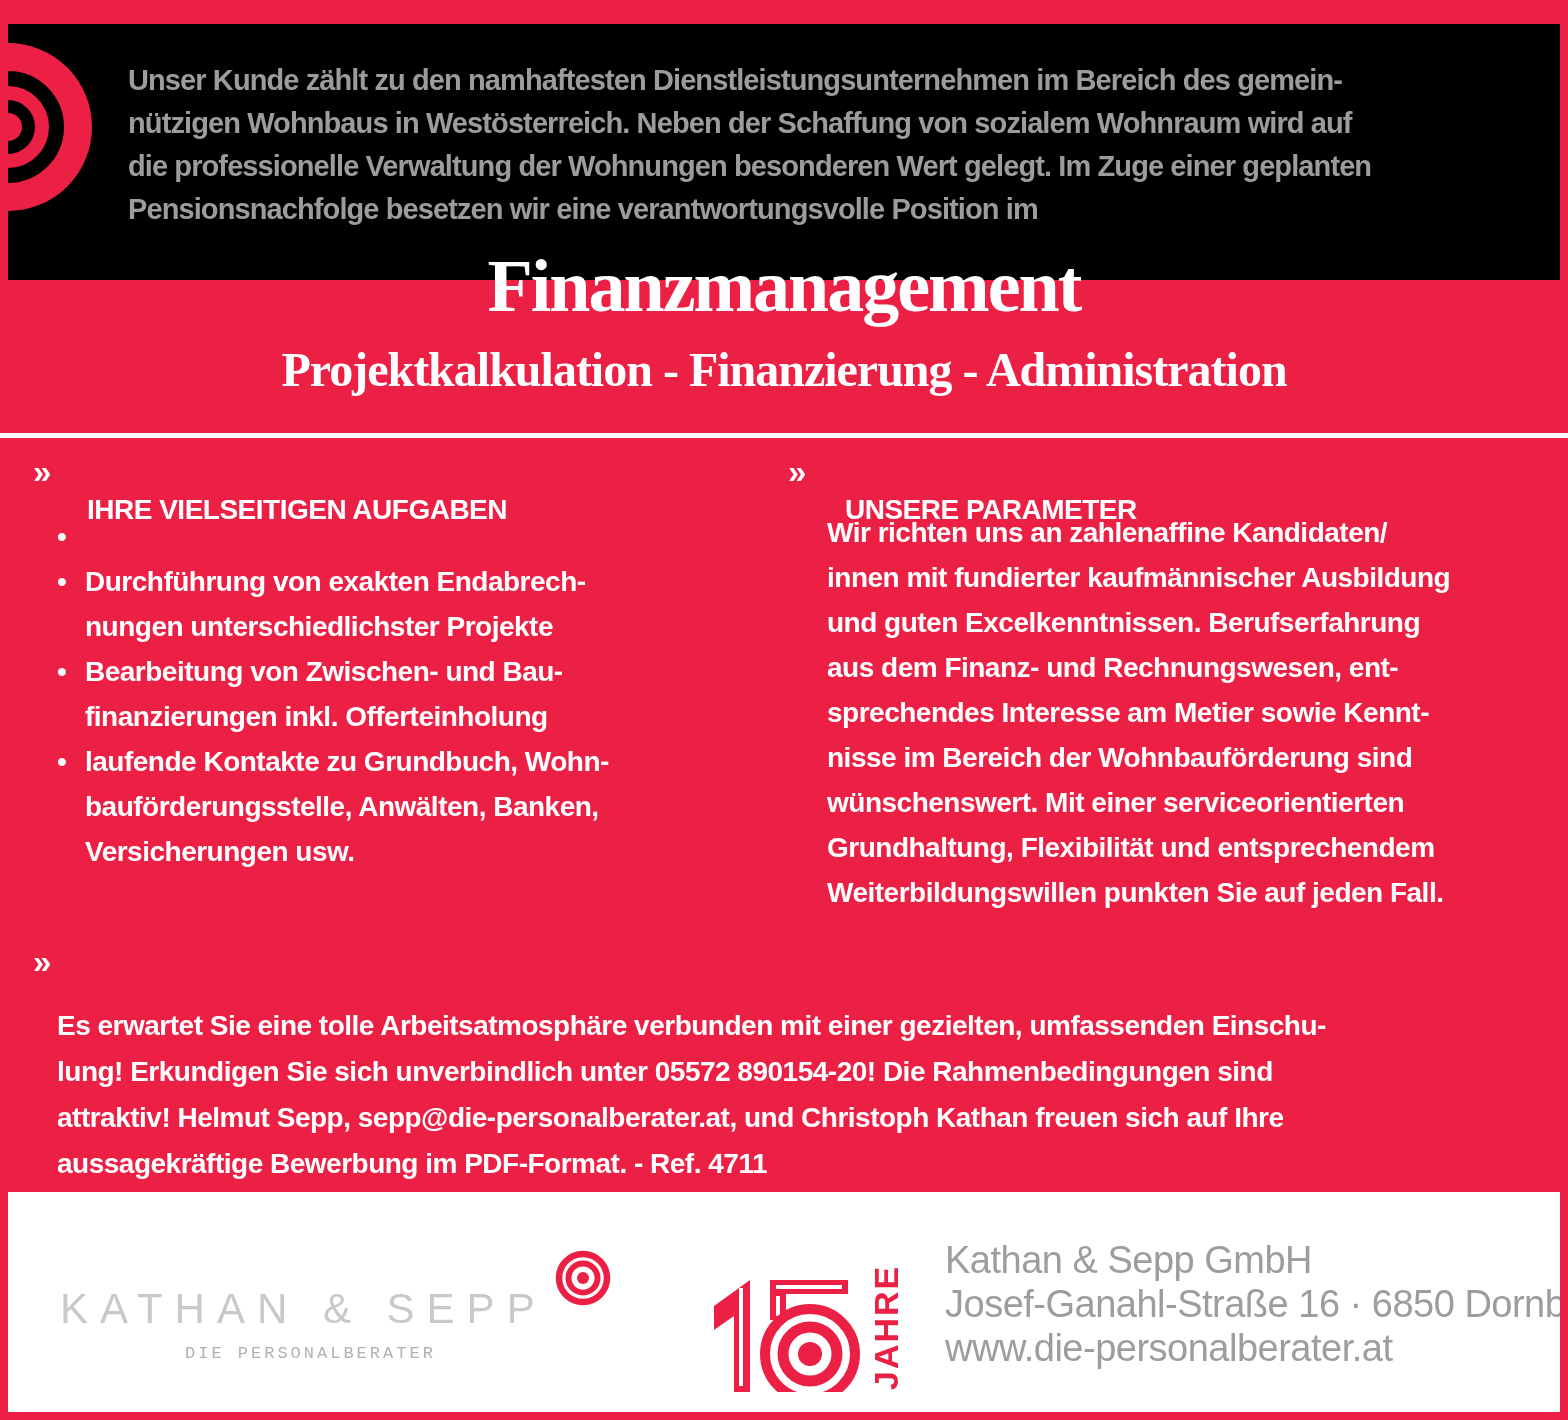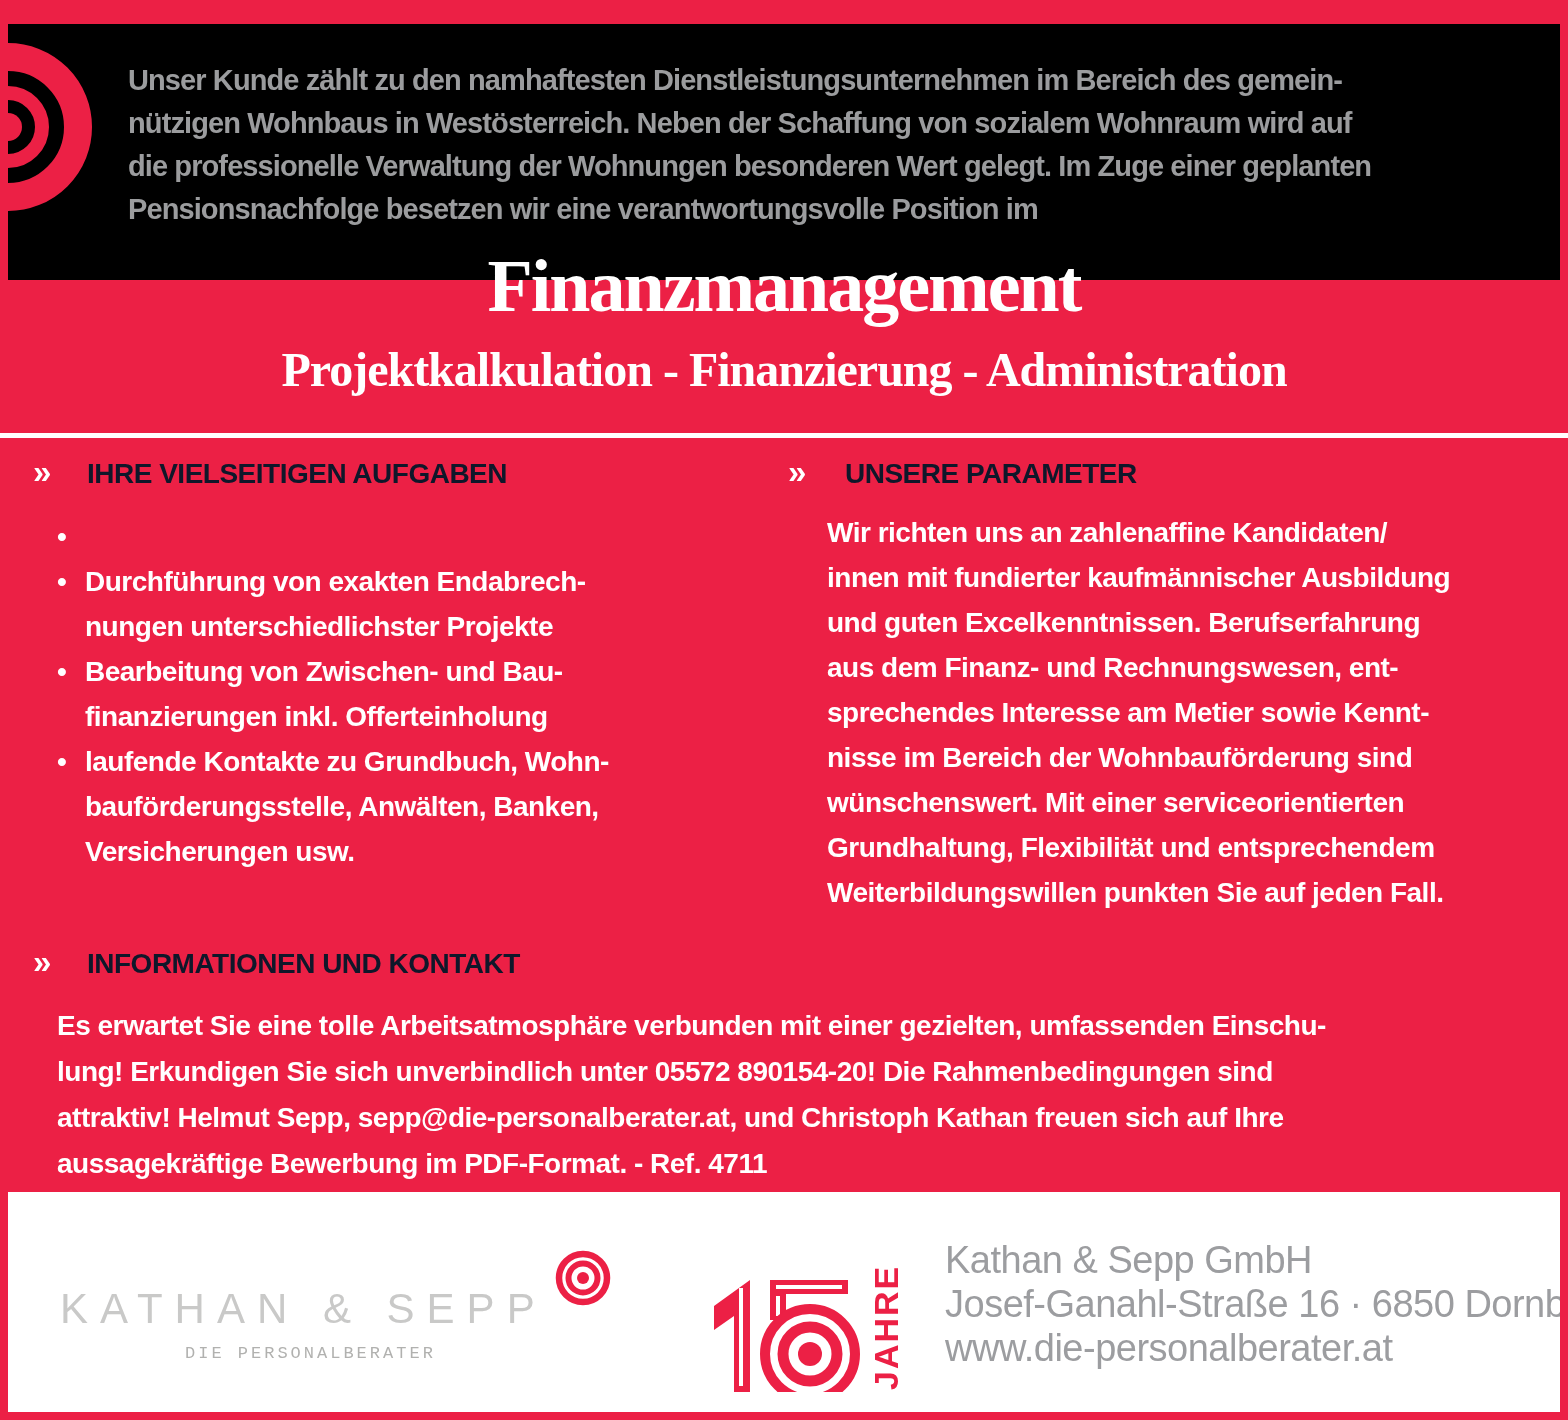--- a/index.html
+++ b/index.html
@@ -23,21 +23,21 @@
     font-size:74px;line-height:86px;letter-spacing:-2px;
   }
   .subtitle{
     position:absolute;top:116px;left:0;width:100%;
     font-family:"Liberation Serif",serif;font-weight:bold;
     font-size:48px;line-height:58px;letter-spacing:-1px;
   }
   .sep{position:absolute;left:0;top:433px;width:1568px;height:5px;background:#ffffff;}
   
   .section-marker{position:absolute;color:#fff;font-weight:bold;font-size:33px;line-height:34px;}
-  .section-heading{position:absolute;color:#0f172a;font-weight:bold;font-size:28px;line-height:34px;letter-spacing:-0.5px;}
+  .section-heading{position:absolute;color:#ffffff;font-weight:bold;font-size:28px;line-height:34px;letter-spacing:-0.5px;margin-top:36px;}
   
   .body-copy{
     color:#ffffff;font-weight:bold;font-size:28px;line-height:45px;
     letter-spacing:-0.5px;white-space:pre-line;
   }
   .tasks-list{position:absolute;left:57px;top:514px;width:680px;}
   .bullet-item{display:flex;}
   .bullet-dot{flex:none;width:28px;color:#fff;font-weight:bold;font-size:28px;line-height:45px;}
   .params-text{position:absolute;left:827px;top:510px;width:720px;}
   .info-text{position:absolute;left:57px;top:1003px;width:1500px;line-height:46px;}
@@ -112,21 +112,20 @@
 innen mit fundierter kaufmännischer Ausbildung
 und guten Excelkenntnissen. Berufserfahrung
 aus dem Finanz- und Rechnungswesen, ent-
 sprechendes Interesse am Metier sowie Kennt-
 nisse im Bereich der Wohnbauförderung sind
 wünschenswert. Mit einer serviceorientierten
 Grundhaltung, Flexibilität und entsprechendem
 Weiterbildungswillen punkten Sie auf jeden Fall.</div>
 
   <span class="section-marker" style="left:33px;top:945px;">»</span>
-  <span class="section-heading" style="left:87px;top:947px;">INFORMATIONEN UND KONTAKT</span>
   <div class="body-copy info-text">Es erwartet Sie eine tolle Arbeitsatmosphäre verbunden mit einer gezielten, umfassenden Einschu-
 lung! Erkundigen Sie sich unverbindlich unter 05572 890154-20! Die Rahmenbedingungen sind
 attraktiv! Helmut Sepp, sepp@die-personalberater.at, und Christoph Kathan freuen sich auf Ihre
 aussagekräftige Bewerbung im PDF-Format. - Ref. 4711</div>
 
   <div class="footer">
     <div class="wordmark">KATHAN &amp; SEPP</div>
     <svg class="small-bullseye" width="56" height="56" viewBox="0 0 56 56">
       <circle cx="28" cy="28" r="6" fill="#EC2045"></circle>
       <circle cx="28" cy="28" r="14.5" fill="none" stroke="#EC2045" stroke-width="6"></circle>

